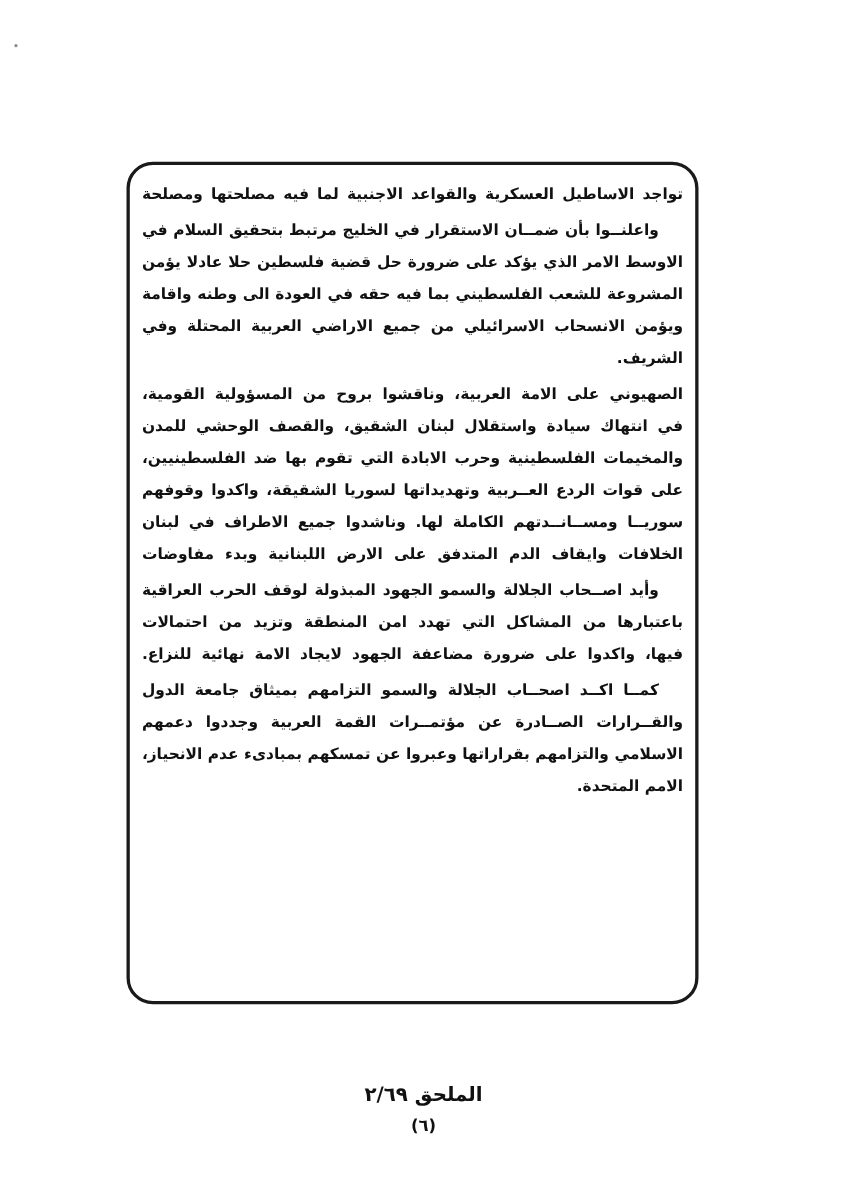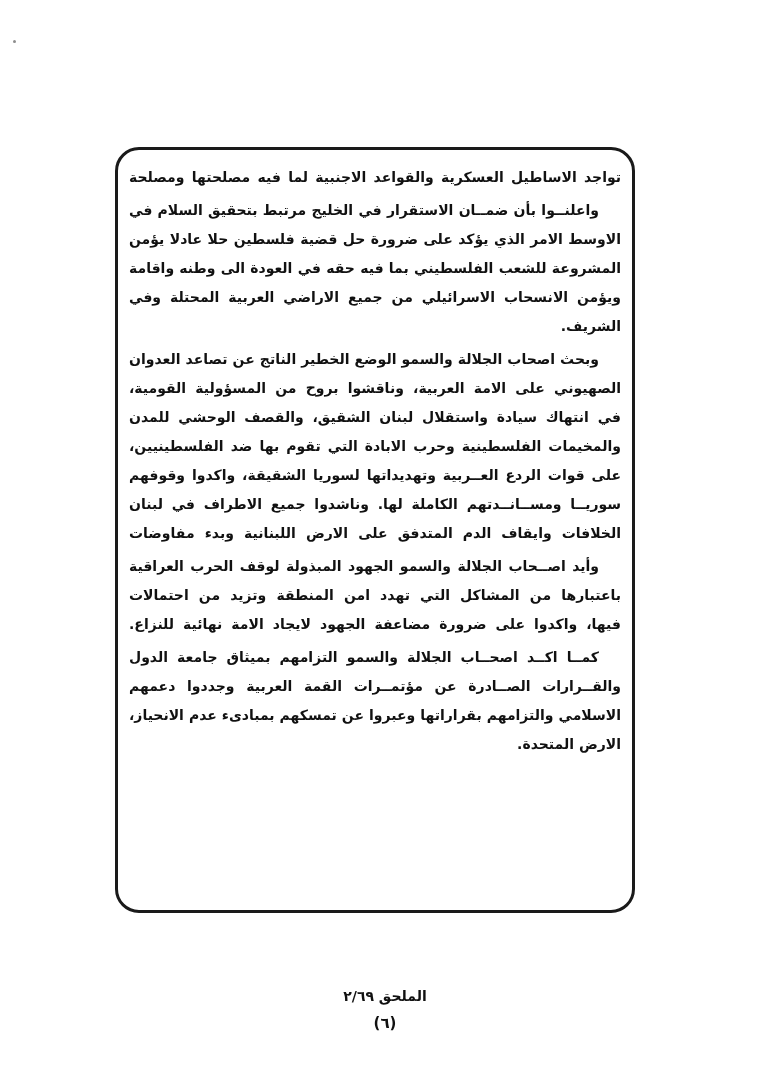--- a/index.html
+++ b/index.html
@@ -46,21 +46,21 @@
   .line.indent { padding-right: 22px; }
   .page-footer {
     position: absolute;
     left: 0; right: 0;
     top: 983px;
     text-align: center;
     direction: rtl;
     font-weight: 700;
   }
   .annex-label {
-    font-size: 14px;
+    font-size: 18px;
     line-height: 26px;
     letter-spacing: 0.5px;
   }
   .page-number {
     font-size: 15px;
     line-height: 28px;
   }
 </style>
 </head>
 <body>
@@ -75,38 +75,37 @@
           <div class="line">تواجد الاساطيل العسكرية والقواعد الاجنبية لما فيه مصلحتها ومصلحة العالم.</div>
         </div>
         <div class="para">
           <div class="line indent">واعلنــوا بأن ضمــان الاستقرار في الخليج مرتبط بتحقيق السلام في الشرق</div>
           <div class="line">الاوسط الامر الذي يؤكد على ضرورة حل قضية فلسطين حلا عادلا يؤمن الحقوق</div>
           <div class="line">المشروعة للشعب الفلسطيني بما فيه حقه في العودة الى وطنه واقامة دولته المستقلة،</div>
           <div class="line">ويؤمن الانسحاب الاسرائيلي من جميع الاراضي العربية المحتلة وفي طليعتها القدس</div>
           <div class="line no-stretch">الشريف.</div>
         </div>
         <div class="para">
-          <div class="line indent">وبحث اصحاب الجلالة والسمو الوضع الخطير الناتج عن تصاعد العدوان</div>
           <div class="line">الصهيوني على الامة العربية، وناقشوا بروح من المسؤولية القومية، تمادي اسرائيل</div>
           <div class="line">في انتهاك سيادة واستقلال لبنان الشقيق، والقصف الوحشي للمدن والقرى اللبنانية</div>
           <div class="line">والمخيمات الفلسطينية وحرب الابادة التي تقوم بها ضد الفلسطينيين، واعتداءاتها</div>
           <div class="line">على قوات الردع العــربية وتهديداتها لسوريا الشقيقة، واكدوا وقوفهم الى جانب</div>
           <div class="line">سوريــا ومســانــدتهم الكاملة لها. وناشدوا جميع الاطراف في لبنان بضرورة نبذ</div>
           <div class="line">الخلافات وايقاف الدم المتدفق على الارض اللبنانية وبدء مفاوضات الوفاق في اطار</div>
         </div>
         <div class="para">
           <div class="line indent">وأيد اصــحاب الجلالة والسمو الجهود المبذولة لوقف الحرب العراقية الايرانية،</div>
           <div class="line">باعتبارها من المشاكل التي تهدد امن المنطقة وتزيد من احتمالات التدخل الاجنبي</div>
           <div class="line">فيها، واكدوا على ضرورة مضاعفة الجهود لايجاد الامة نهائية للنزاع.</div>
         </div>
         <div class="para">
           <div class="line indent">كمــا اكــد اصحــاب الجلالة والسمو التزامهم بميثاق جامعة الدول العربية</div>
           <div class="line">والقــرارات الصــادرة عن مؤتمــرات القمة العربية وجددوا دعمهم لمنظمة المؤتمر</div>
           <div class="line">الاسلامي والتزامهم بقراراتها وعبروا عن تمسكهم بمبادىء عدم الانحياز، وميثاق</div>
-          <div class="line no-stretch">الارض المتحدة.</div>
+          <div class="line no-stretch">الامم المتحدة.</div>
         </div>
       </div>
   </div>
 
   <div class="page-footer">
     <div class="annex-label">الملحق ٢/٦٩</div>
     <div class="page-number">(٦)</div>
   </div>
 
 </div>

